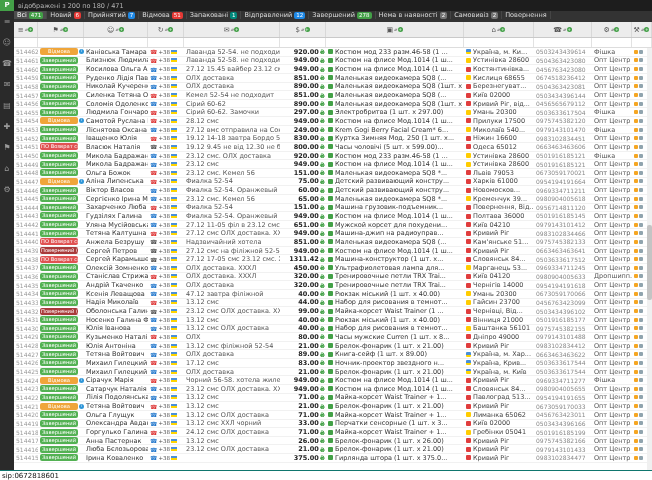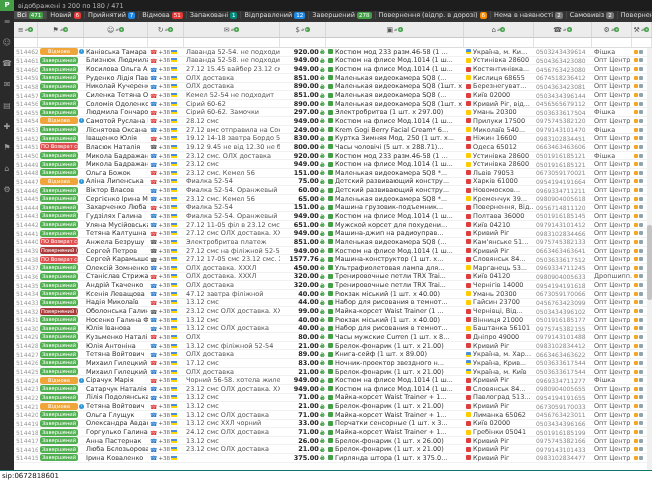--- a/index.html
+++ b/index.html
@@ -130,24 +130,20 @@
         </div>
         <div class="tab">
           <span class="tlabel">Відправлений</span>
           <span class="tcount" style="background: rgb(30, 136, 229);">12</span>
         </div>
         <div class="tab">
           <span class="tlabel">Завершений</span>
           <span class="tcount" style="background: rgb(67, 160, 71);">278</span>
         </div>
         <div class="tab">
-          <span class="tlabel">Повернення (відпр. в дорозі)</span>
-          <span class="tcount" style="background: rgb(251, 140, 0);">6</span>
-        </div>
-        <div class="tab">
           <span class="tlabel">Нема в наявності</span>
           <span class="tcount" style="background: rgb(117, 117, 117);">2</span>
         </div>
         <div class="tab">
           <span class="tlabel">Самовивіз</span>
           <span class="tcount" style="background: rgb(117, 117, 117);">2</span>
         </div>
         <div class="tab">
           <span class="tlabel">Повернення</span>
 
@@ -591,21 +587,21 @@
             <span class="p38">+38</span>
             <span class="flag"></span>
           </span>
           <span class="cell c-comment">19.12 9.45 не від 12.30 не бере...</span>
           <span class="cell c-pricew">
             <span class="price">800.00</span>
             <span class="money">₴</span>
           </span>
           <span class="cell c-product">
             <span class="prodico"></span>
-            <span class="ptxt">Часы чоловічі (5 шт. х 288.71)...</span>
+            <span class="ptxt">Часы чоловічі (5 шт. х 599.00)...</span>
           </span>
           <span class="cell c-loc">
             <span class="crico cr-np"></span>
             <span class="loctxt">Одеса 65012</span>
           </span>
           <span class="cell c-phone">0663463463606</span>
           <span class="cell c-source">Опт Центр</span>
           <span class="cell c-ric">
             <span class="ric1"></span>
             <span class="ric2"></span>
@@ -936,21 +932,21 @@
           <span class="cell c-status">
             <span class="badge st-return">ПО Возврат ск.</span>
             <span class="info" style="visibility: hidden;">i</span>
           </span>
           <span class="cell c-name">Анжела Безрушу</span>
           <span class="cell c-contact">
             <span class="phico ph-dark">☎</span>
             <span class="p38">+38</span>
             <span class="flag"></span>
           </span>
-          <span class="cell c-comment">Электробритва платеж</span>
+          <span class="cell c-comment">Надзвичайний хотела</span>
           <span class="cell c-pricew">
             <span class="price">851.00</span>
             <span class="money">₴</span>
           </span>
           <span class="cell c-product">
             <span class="prodico"></span>
             <span class="ptxt">Маленькая видеокамера SQ8 (...</span>
           </span>
           <span class="cell c-loc">
             <span class="crico cr-np"></span>
@@ -1002,21 +998,21 @@
             <span class="info" style="visibility: hidden;">i</span>
           </span>
           <span class="cell c-name">Сергей Карамышев</span>
           <span class="cell c-contact">
             <span class="phico ph-dark">☎</span>
             <span class="p38">+38</span>
             <span class="flag"></span>
           </span>
           <span class="cell c-comment">27.12 17-05 смс 23.12 смс. ХХЛ</span>
           <span class="cell c-pricew">
-            <span class="price">1577.76</span>
+            <span class="price">1311.42</span>
             <span class="money">₴</span>
           </span>
           <span class="cell c-product">
             <span class="prodico"></span>
             <span class="ptxt">Машина-конструктор (1 шт. х...</span>
           </span>
           <span class="cell c-loc">
             <span class="crico cr-np"></span>
             <span class="loctxt">Словянськ 84...</span>
           </span>

